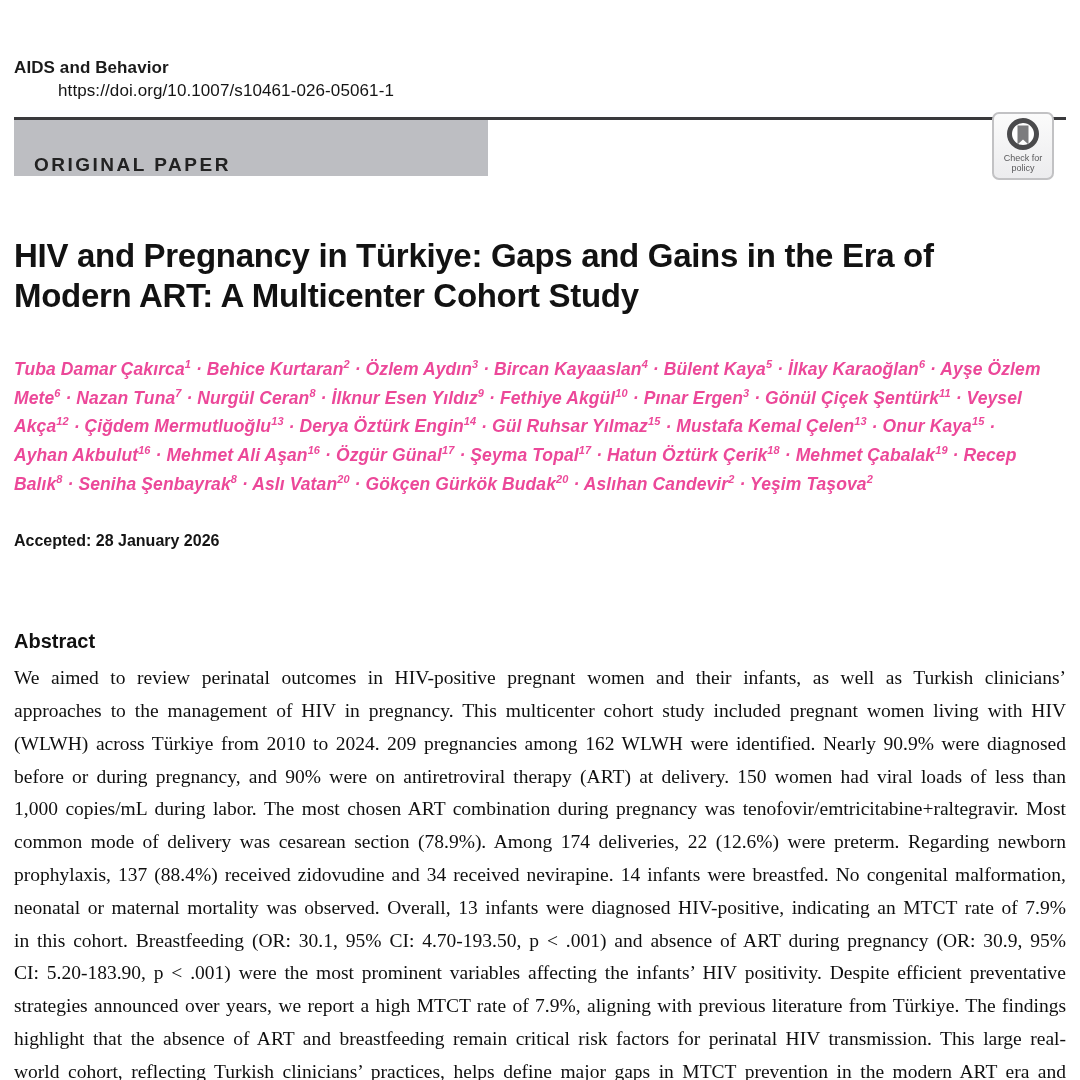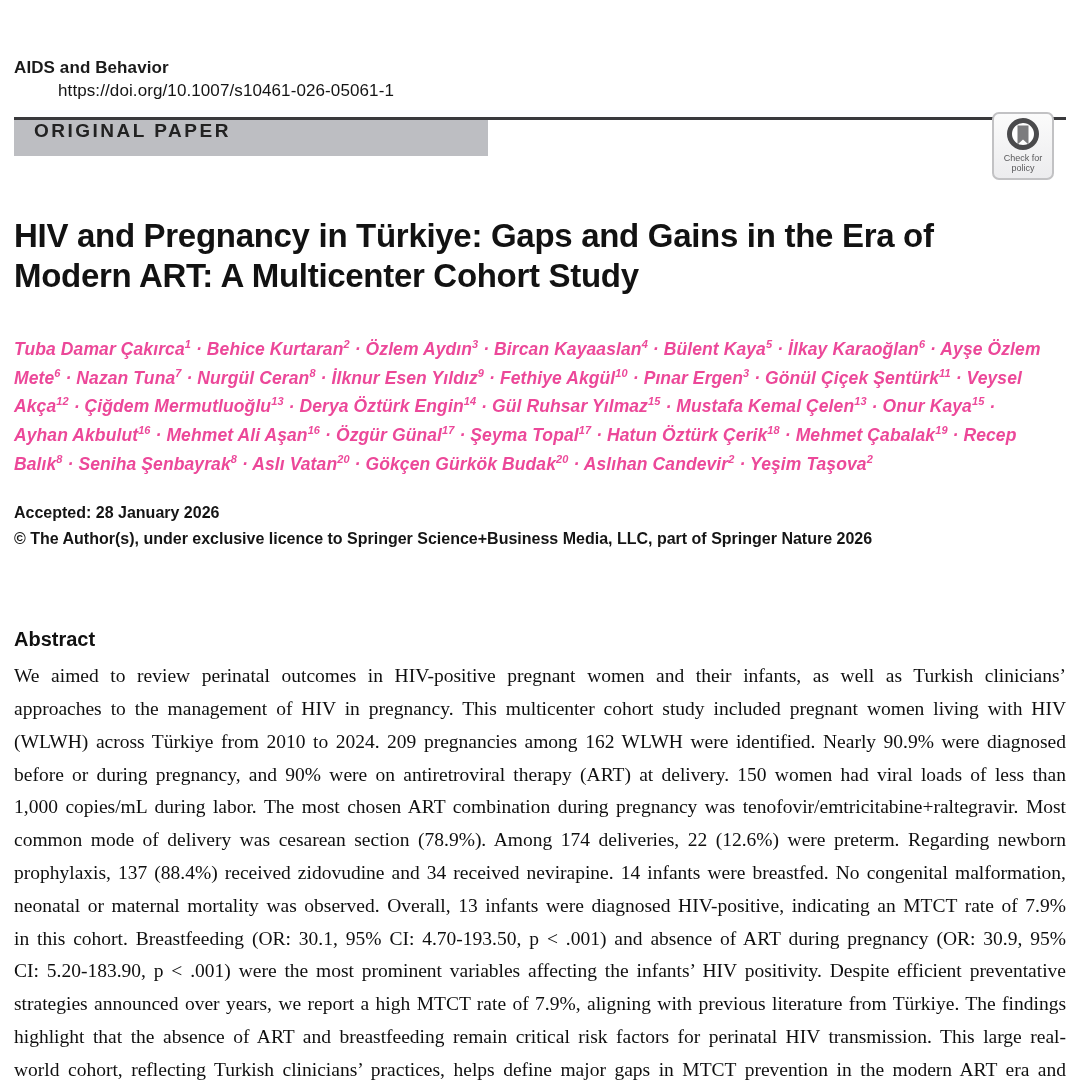--- a/index.html
+++ b/index.html
@@ -10,22 +10,22 @@
     position:relative;
     overflow:hidden;
   }
   .page{padding:20px 14px 0 14px;position:relative;}
 
   
   .journal-name{font-size:17px;font-weight:700;line-height:22px;letter-spacing:0.1px;margin-top:37px;}
   .journal-doi{font-size:17px;font-weight:400;line-height:23px;letter-spacing:0.1px;color:#141414;text-decoration:none;display:inline-block;margin-left:44px;}
   .top-rule{height:3px;background:#3a3a3c;margin-top:15px;width:1052px;}
   .type-bar{
-    margin-top:0;width:454px;height:36px;background:#bdbec2;
-    display:flex;align-items:flex-start;padding-left:20px;
+    margin-top:0;width:454px;height:56px;background:#bdbec2;
+    display:flex;align-items:flex-end;padding-left:20px;
   }
   .type-bar span{font-size:19px;font-weight:700;letter-spacing:2.5px;color:#222;}
 
   
   .update-badge{
     position:absolute;right:26px;top:112px;width:62px;height:68px;
     background:linear-gradient(#fbfbfb,#ececee);
     border:2px solid #c2c2c4;border-radius:7px;
     display:flex;flex-direction:column;align-items:center;justify-content:flex-start;
     box-sizing:border-box;cursor:pointer;
@@ -38,21 +38,21 @@
     margin-top:60px;font-size:33px;font-weight:700;line-height:40px;
     letter-spacing:-0.3px;color:#121212;max-width:1010px;
   }
   .author-list{
     margin-top:36px;font-size:17.5px;font-weight:700;line-height:24px;
     color:#ec4899;max-width:1030px;letter-spacing:0.1px;font-style:italic;
   }
   .author-list sup{font-size:11px;font-weight:700;}
   .author-sep{font-weight:700;}
 
-  .meta-block{margin-top:24px;}
+  .meta-block{margin-top:32px;}
   .accepted-date{font-size:16px;font-weight:600;line-height:26px;color:#151515;}
   .copyright-notice{font-size:16px;font-weight:600;line-height:26px;color:#151515;max-width:1040px;}
 
   
   .abstract-heading{margin-top:76px;font-size:20px;font-weight:700;color:#111;}
   .abstract-text{
     margin-top:9px;max-width:1052px;
     font-family:"Liberation Serif","DejaVu Serif",serif;
     font-size:19.5px;line-height:32.8px;color:#0f0f0f;
     text-align:justify;word-spacing:1.5px;
@@ -79,19 +79,18 @@
     <div class="bline">Check for</div>
     <div class="bline">policy</div>
   </div>
 
   <h1 class="paper-title" style="margin-bottom:0;">HIV and Pregnancy in Türkiye: Gaps and Gains in the Era of Modern ART: A Multicenter Cohort Study</h1>
 
   <div class="author-list"><span><span>Tuba Damar Çakırca</span><sup>1</sup></span><span class="author-sep"> · </span><span><span>Behice Kurtaran</span><sup>2</sup></span><span class="author-sep"> · </span><span><span>Özlem Aydın</span><sup>3</sup></span><span class="author-sep"> · </span><span><span>Bircan Kayaaslan</span><sup>4</sup></span><span class="author-sep"> · </span><span><span>Bülent Kaya</span><sup>5</sup></span><span class="author-sep"> · </span><span><span>İlkay Karaoğlan</span><sup>6</sup></span><span class="author-sep"> · </span><span><span>Ayşe Özlem Mete</span><sup>6</sup></span><span class="author-sep"> · </span><span><span>Nazan Tuna</span><sup>7</sup></span><span class="author-sep"> · </span><span><span>Nurgül Ceran</span><sup>8</sup></span><span class="author-sep"> · </span><span><span>İlknur Esen Yıldız</span><sup>9</sup></span><span class="author-sep"> · </span><span><span>Fethiye Akgül</span><sup>10</sup></span><span class="author-sep"> · </span><span><span>Pınar Ergen</span><sup>3</sup></span><span class="author-sep"> · </span><span><span>Gönül Çiçek Şentürk</span><sup>11</sup></span><span class="author-sep"> · </span><span><span>Veysel Akça</span><sup>12</sup></span><span class="author-sep"> · </span><span><span>Çiğdem Mermutluoğlu</span><sup>13</sup></span><span class="author-sep"> · </span><span><span>Derya Öztürk Engin</span><sup>14</sup></span><span class="author-sep"> · </span><span><span>Gül Ruhsar Yılmaz</span><sup>15</sup></span><span class="author-sep"> · </span><span><span>Mustafa Kemal Çelen</span><sup>13</sup></span><span class="author-sep"> · </span><span><span>Onur Kaya</span><sup>15</sup></span><span class="author-sep"> · </span><span><span>Ayhan Akbulut</span><sup>16</sup></span><span class="author-sep"> · </span><span><span>Mehmet Ali Aşan</span><sup>16</sup></span><span class="author-sep"> · </span><span><span>Özgür Günal</span><sup>17</sup></span><span class="author-sep"> · </span><span><span>Şeyma Topal</span><sup>17</sup></span><span class="author-sep"> · </span><span><span>Hatun Öztürk Çerik</span><sup>18</sup></span><span class="author-sep"> · </span><span><span>Mehmet Çabalak</span><sup>19</sup></span><span class="author-sep"> · </span><span><span>Recep Balık</span><sup>8</sup></span><span class="author-sep"> · </span><span><span>Seniha Şenbayrak</span><sup>8</sup></span><span class="author-sep"> · </span><span><span>Aslı Vatan</span><sup>20</sup></span><span class="author-sep"> · </span><span><span>Gökçen Gürkök Budak</span><sup>20</sup></span><span class="author-sep"> · </span><span><span>Aslıhan Candevir</span><sup>2</sup></span><span class="author-sep"> · </span><span><span>Yeşim Taşova</span><sup>2</sup></span></div>
 
   <div class="meta-block">
     <div class="accepted-date">Accepted: 28 January 2026</div>
-    <div class="copyright-notice">© The Author(s), under exclusive licence to Springer Science+Business Media, LLC, part of Springer Nature 2026</div>
   </div>
 
   <div class="abstract-heading">Abstract</div>
   <div class="abstract-text">We aimed to review perinatal outcomes in HIV-positive pregnant women and their infants, as well as Turkish clinicians’ approaches to the management of HIV in pregnancy. This multicenter cohort study included pregnant women living with HIV (WLWH) across Türkiye from 2010 to 2024. 209 pregnancies among 162 WLWH were identified. Nearly 90.9% were diagnosed before or during pregnancy, and 90% were on antiretroviral therapy (ART) at delivery. 150 women had viral loads of less than 1,000 copies/mL during labor. The most chosen ART combination during pregnancy was tenofovir/emtricitabine+raltegravir. Most common mode of delivery was cesarean section (78.9%). Among 174 deliveries, 22 (12.6%) were preterm. Regarding newborn prophylaxis, 137 (88.4%) received zidovudine and 34 received nevirapine. 14 infants were breastfed. No congenital malformation, neonatal or maternal mortality was observed. Overall, 13 infants were diagnosed HIV-positive, indicating an MTCT rate of 7.9% in this cohort. Breastfeeding (OR: 30.1, 95% CI: 4.70-193.50, p &lt; .001) and absence of ART during pregnancy (OR: 30.9, 95% CI: 5.20-183.90, p &lt; .001) were the most prominent variables affecting the infants’ HIV positivity. Despite efficient preventative strategies announced over years, we report a high MTCT rate of 7.9%, aligning with previous literature from Türkiye. The findings highlight that the absence of ART and breastfeeding remain critical risk factors for perinatal HIV transmission. This large real-world cohort, reflecting Turkish clinicians’ practices, helps define major gaps in MTCT prevention in the modern ART era and provides valuable evidence to inform clinicians, policy makers, and public health strategies.</div>
 
 </div>
 
 </body></html>

